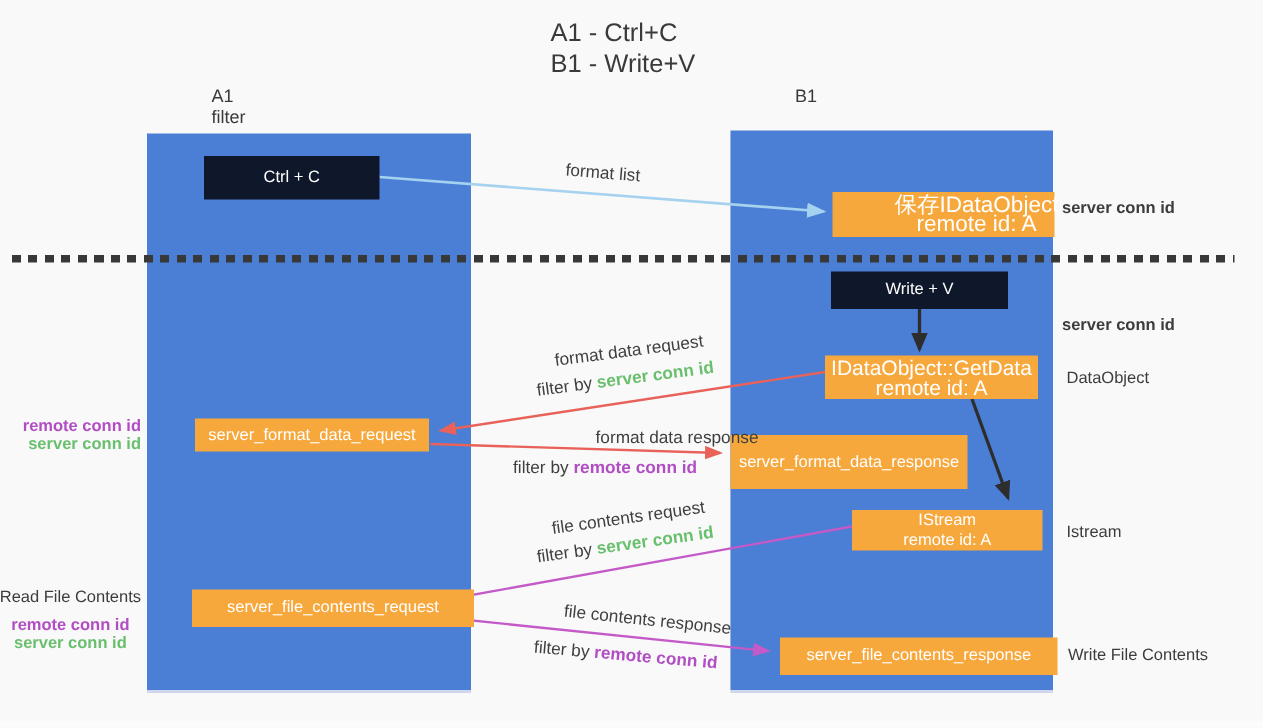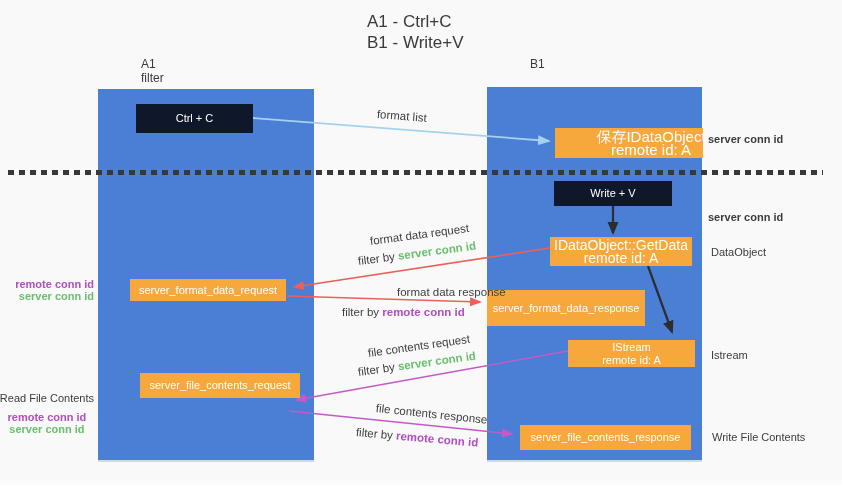--- a/index.html
+++ b/index.html
@@ -102,25 +102,25 @@
 
   <div class="box orange" style="left:487px;top:290px;width:158px;height:36px;">
     <div>server_format_data_response</div>
   </div>
 
   <div class="box orange" style="left:568px;top:340px;width:127px;height:27px;">
     <div>IStream</div>
     <div>remote id: A</div>
   </div>
 
-  <div class="box orange" style="left:128px;top:373px;width:160px;height:25px;margin-left:12px;">
+  <div class="box orange" style="left:128px;top:393px;width:188px;height:25px;">
     <div>server_file_contents_request</div>
   </div>
 
-  <div class="box orange" style="left:520px;top:425px;width:171px;height:25px;">
+  <div class="box orange" style="left:520px;top:425px;width:185px;height:25px;">
     <div>server_file_contents_response</div>
   </div>
 
   <span class="lbl" style="left:377px;top:108px;transform:rotate(4.5deg);">format list</span>
 
   <span class="lbl rot-up" style="left:370px;top:235px;">format data request</span>
   <span class="lbl rot-up" style="left:358px;top:255px;"><span>filter by </span><span class="key-green">server conn id</span></span>
 
   <span class="lbl" style="left:367px;top:286px;margin-left:30px;">format data response</span>
   <span class="lbl" style="left:342px;top:306px;"><span>filter by </span><span class="key-purple">remote conn id</span></span>

